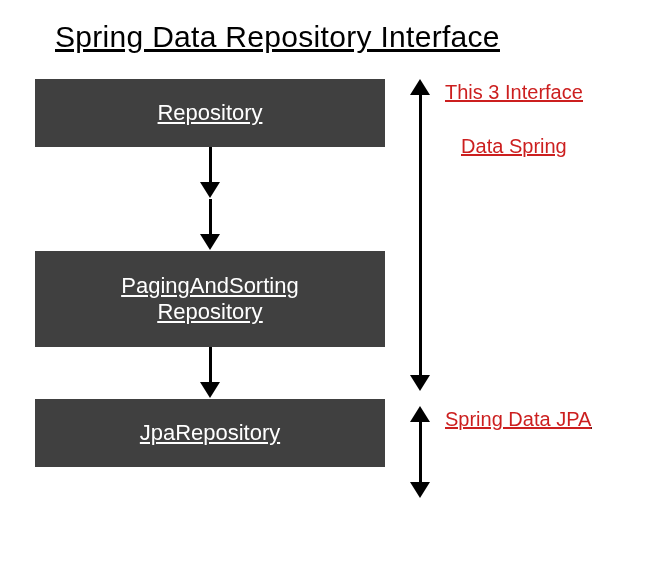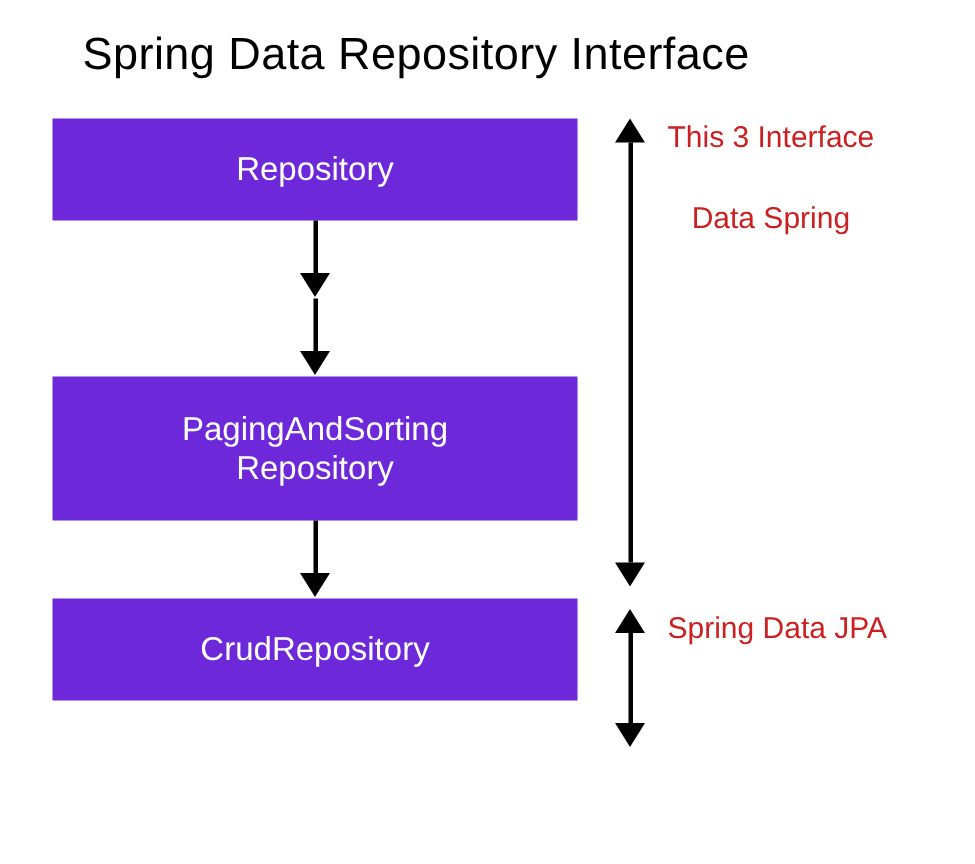--- a/index.html
+++ b/index.html
@@ -1,15 +1,15 @@
 <!DOCTYPE html>
 <html><head>
   <meta charset="utf-8">
   <style>
-    * { margin: 0; padding: 0; box-sizing: border-box; }
+    * { margin: 0; padding: 0; box-sizing: border-box; text-decoration: underline; }
     body {
       width: 650px;
       height: 576px;
       background: #ffffff;
       font-family: "Segoe UI", Arial, sans-serif;
       padding: 20px 20px 20px 35px;
     }
     .title {
       font-size: 30px;
       font-weight: 400;
@@ -25,21 +25,21 @@
     }
     .boxes-col {
       display: flex;
       flex-direction: column;
       align-items: center;
       width: 350px;
     }
     .box {
       width: 350px;
       height: 68px;
-      background: #6d28d9;
+      background: #404040;
       color: #fff;
       display: flex;
       align-items: center;
       justify-content: center;
       font-size: 22px;
       font-weight: 400;
       text-align: center;
       line-height: 1.2;
     }
     .box.multiline {
@@ -133,21 +133,21 @@
     <div class="box multiline">
       <span>PagingAndSorting</span>
       <span>Repository</span>
     </div>
 
     <div class="arrow-down">
       <div class="shaft"></div>
         <div class="head"></div>
     </div>
 
-    <div class="box">CrudRepository</div>
+    <div class="box">JpaRepository</div>
 
   </div>
 
   <div class="brackets-col">
 
     <div class="bracket-group bracket1">
       <div class="double-arrow">
         <div class="head-up"></div>
           <div class="shaft"></div>
           <div class="head-down"></div>

